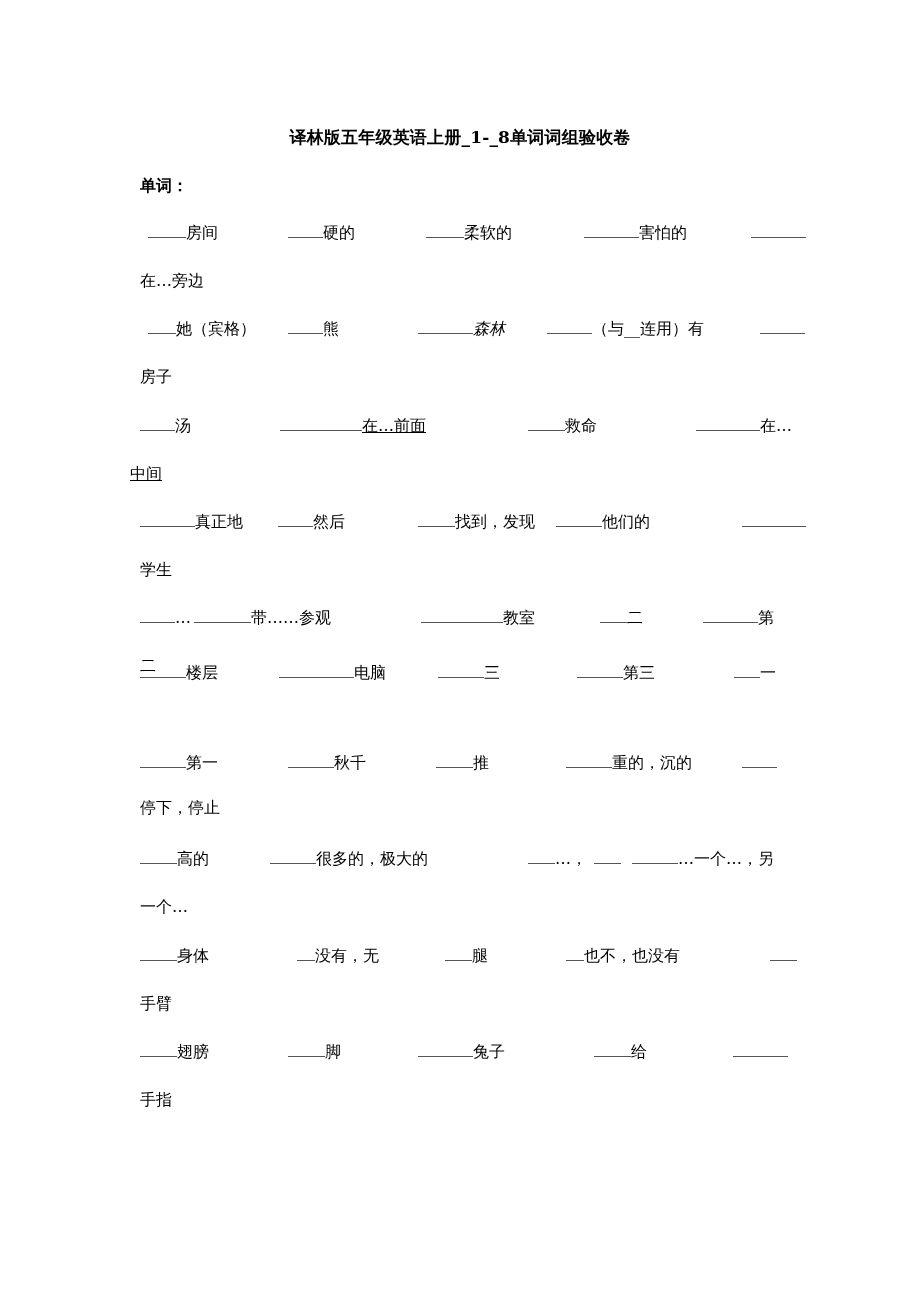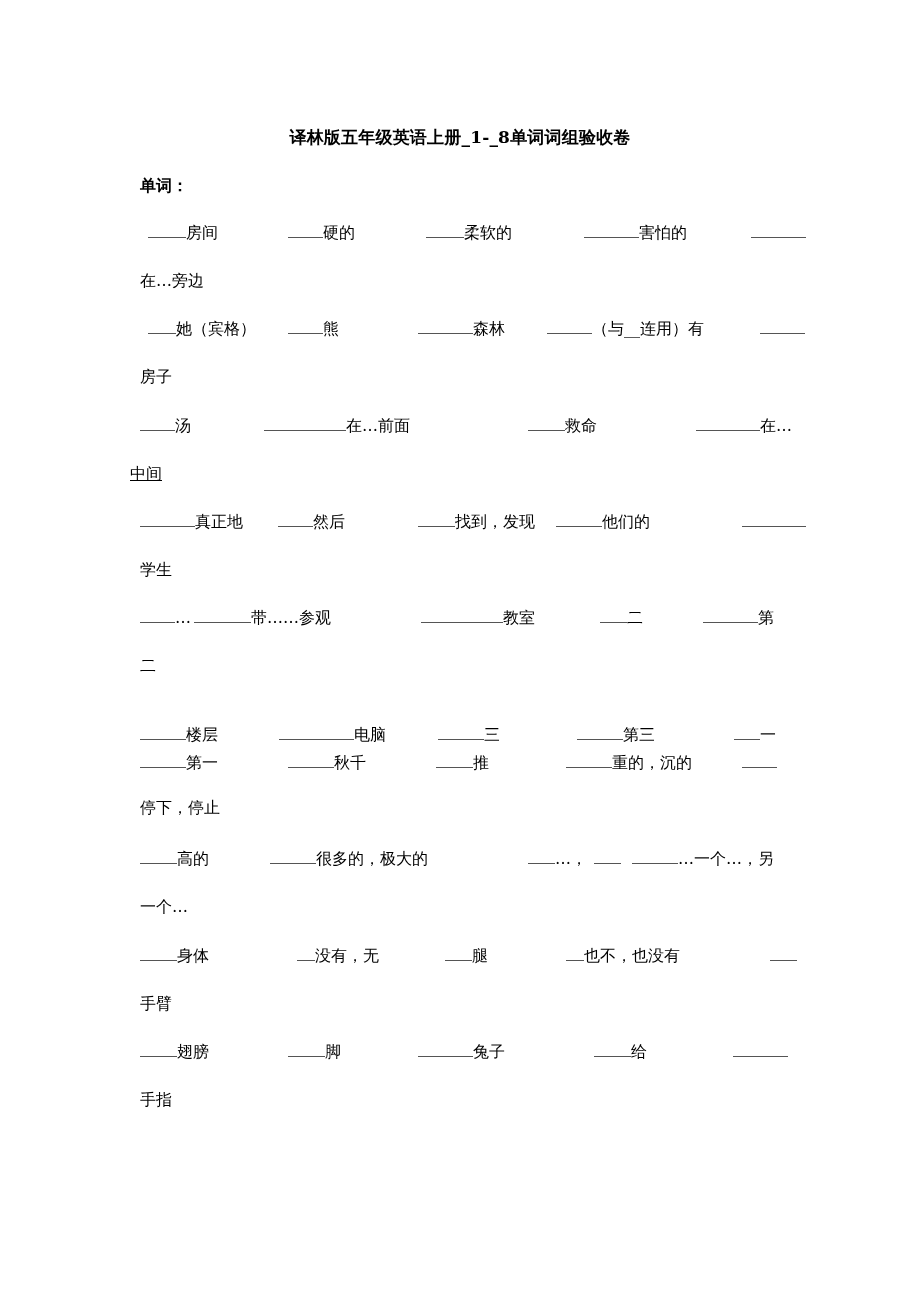--- a/index.html
+++ b/index.html
@@ -26,30 +26,30 @@
       <span class="item" style="left: 426px;"><span class="blank" style="width: 38px;"></span><span class="label">柔软的</span></span>
       <span class="item" style="left: 584px;"><span class="blank" style="width: 55px;"></span><span class="label">害怕的</span></span>
       <span class="item" style="left: 751px;"><span class="blank" style="width: 55px;"></span><span class="label"></span></span>
     </div>
     <div class="line" style="top: 270px; text-align: right;">
       <span class="item" style="left: 140px;"><span class="label">在…旁边</span></span>
     </div>
     <div class="line" style="top: 318px;">
       <span class="item" style="left: 148px;"><span class="blank" style="width: 28px;"></span><span class="label">她（宾格）</span></span>
       <span class="item" style="left: 288px;"><span class="blank" style="width: 35px;"></span><span class="label">熊</span></span>
-      <span class="item" style="left: 418px;"><span class="blank" style="width: 55px;"></span><span class="label">森林</span></span>
+      <span class="item" style="left: 418px; font-style: italic;"><span class="blank" style="width: 55px;"></span><span class="label">森林</span></span>
       <span class="item" style="left: 547px;"><span class="blank" style="width: 45px;"></span><span class="label">（与__连用）有</span></span>
       <span class="item" style="left: 760px;"><span class="blank" style="width: 45px;"></span><span class="label"></span></span>
     </div>
     <div class="line" style="top: 366px;">
       <span class="item" style="left: 140px;"><span class="label">房子</span></span>
     </div>
     <div class="line" style="top: 415px;">
       <span class="item" style="left: 140px;"><span class="blank" style="width: 35px;"></span><span class="label">汤</span></span>
-      <span class="item" style="left: 264px;"><span class="blank" style="width: 82px;"></span><span class="label">在…前面</span></span>
+      <span class="item" style="left: 280px; text-decoration: underline;"><span class="blank" style="width: 82px;"></span><span class="label">在…前面</span></span>
       <span class="item" style="left: 528px;"><span class="blank" style="width: 37px;"></span><span class="label">救命</span></span>
       <span class="item" style="left: 696px;"><span class="blank" style="width: 64px;"></span><span class="label">在…</span></span>
     </div>
     <div class="line" style="top: 463px;">
       <span class="item" style="left: 130px; text-decoration: underline;"><span class="label">中间</span></span>
     </div>
     <div class="line" style="top: 511px;">
       <span class="item" style="left: 140px;"><span class="blank" style="width: 55px;"></span><span class="label">真正地</span></span>
       <span class="item" style="left: 278px;"><span class="blank" style="width: 35px;"></span><span class="label">然后</span></span>
       <span class="item" style="left: 418px;"><span class="blank" style="width: 37px;"></span><span class="label">找到，发现</span></span>
@@ -62,21 +62,21 @@
     <div class="line" style="top: 607px;">
       <span class="item" style="left: 140px;"><span class="blank" style="width: 35px;"></span><span class="label">…</span></span>
       <span class="item" style="left: 194px;"><span class="blank" style="width: 57px;"></span><span class="label">带……参观</span></span>
       <span class="item" style="left: 421px;"><span class="blank" style="width: 82px;"></span><span class="label">教室</span></span>
       <span class="item" style="left: 600px;"><span class="blank" style="width: 27px;"></span><span class="label">二</span></span>
       <span class="item" style="left: 703px;"><span class="blank" style="width: 55px;"></span><span class="label">第</span></span>
     </div>
     <div class="line" style="top: 655px;">
       <span class="item" style="left: 140px;"><span class="label">二</span></span>
     </div>
-    <div class="line" style="top: 724px;">
+    <div class="line" style="top: 662px;">
       <span class="item" style="left: 140px;"><span class="blank" style="width: 46px;"></span><span class="label">楼层</span></span>
       <span class="item" style="left: 279px;"><span class="blank" style="width: 75px;"></span><span class="label">电脑</span></span>
       <span class="item" style="left: 438px;"><span class="blank" style="width: 46px;"></span><span class="label">三</span></span>
       <span class="item" style="left: 577px;"><span class="blank" style="width: 46px;"></span><span class="label">第三</span></span>
       <span class="item" style="left: 734px;"><span class="blank" style="width: 26px;"></span><span class="label">一</span></span>
     </div>
     <div class="line" style="top: 752px;">
       <span class="item" style="left: 140px;"><span class="blank" style="width: 46px;"></span><span class="label">第一</span></span>
       <span class="item" style="left: 288px;"><span class="blank" style="width: 46px;"></span><span class="label">秋千</span></span>
       <span class="item" style="left: 436px;"><span class="blank" style="width: 37px;"></span><span class="label">推</span></span>

